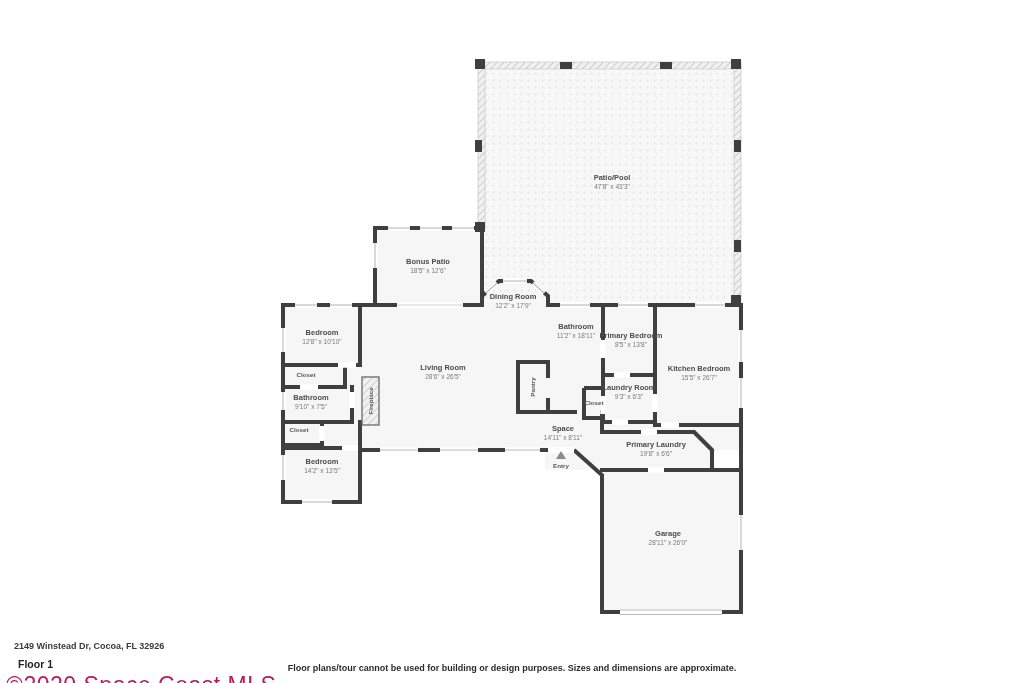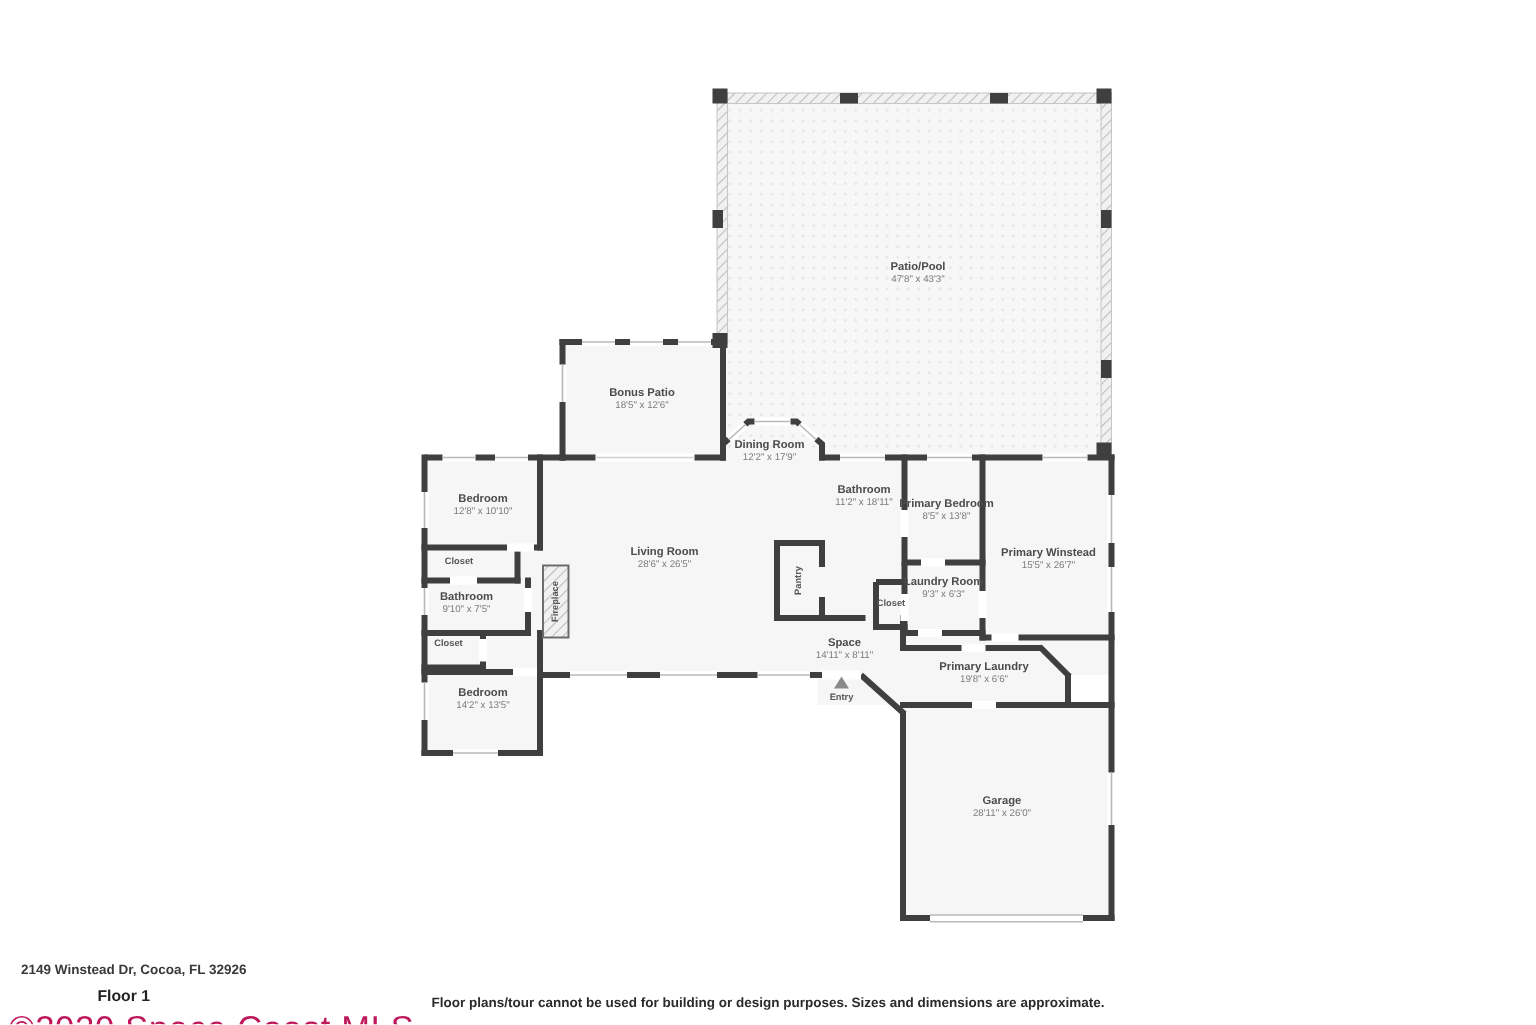--- a/index.html
+++ b/index.html
@@ -8,21 +8,21 @@
   .plan-svg { position:absolute; left:0; top:0; }
   .room-label { position:absolute; transform:translate(-50%,-50%); text-align:center;
                 line-height:1.3; white-space:nowrap; pointer-events:none; }
   .room-label .rn { font-size:7.5px; font-weight:bold; color:#4c4c4c; }
   .room-label .rd { font-size:6.5px; color:#7b7b7b; }
   .room-label.small .rn { font-size:6.2px; color:#565656; }
   .room-label.vert { transform:translate(-50%,-50%) rotate(-90deg); }
   .watermark { position:absolute; left:6px; top:672px; font-size:23px; color:#be185d;
                letter-spacing:0.5px; }
   .address { position:absolute; left:14px; top:641px; font-size:9px; font-weight:bold; color:#3a3a3a;text-align:center; }
-  .floor-label { position:absolute; left:18px; top:658px; font-size:10.5px; font-weight:bold; color:#222222;margin-left:47px; }
+  .floor-label { position:absolute; left:18px; top:658px; font-size:10.5px; font-weight:bold; color:#222222; }
   .disclaimer { position:absolute; left:0; right:0; top:663px; text-align:center;
                 font-size:9px; font-weight:bold; color:#2b2b2b; }
 </style>
 </head>
 <body>
 
 <div class="canvas">
 
   <svg class="plan-svg" width="1024" height="683" viewBox="0 0 1024 683">
     <defs>
@@ -209,21 +209,21 @@
   </div>
   <div class="room-label" style="left:576px;top:331px">
     <div class="rn">Bathroom</div>
     <div class="rd">11'2" x 18'11"</div>
   </div>
   <div class="room-label" style="left:631px;top:340px">
     <div class="rn">Primary Bedroom</div>
     <div class="rd">8'5" x 13'8"</div>
   </div>
   <div class="room-label" style="left:699px;top:373px">
-    <div class="rn">Primary Winstead</div>
+    <div class="rn">Kitchen Bedroom</div>
     <div class="rd">15'5" x 26'7"</div>
   </div>
   <div class="room-label" style="left:443px;top:372px">
     <div class="rn">Living Room</div>
     <div class="rd">28'6" x 26'5"</div>
   </div>
   <div class="room-label" style="left:322px;top:337px">
     <div class="rn">Bedroom</div>
     <div class="rd">12'8" x 10'10"</div>
   </div>

